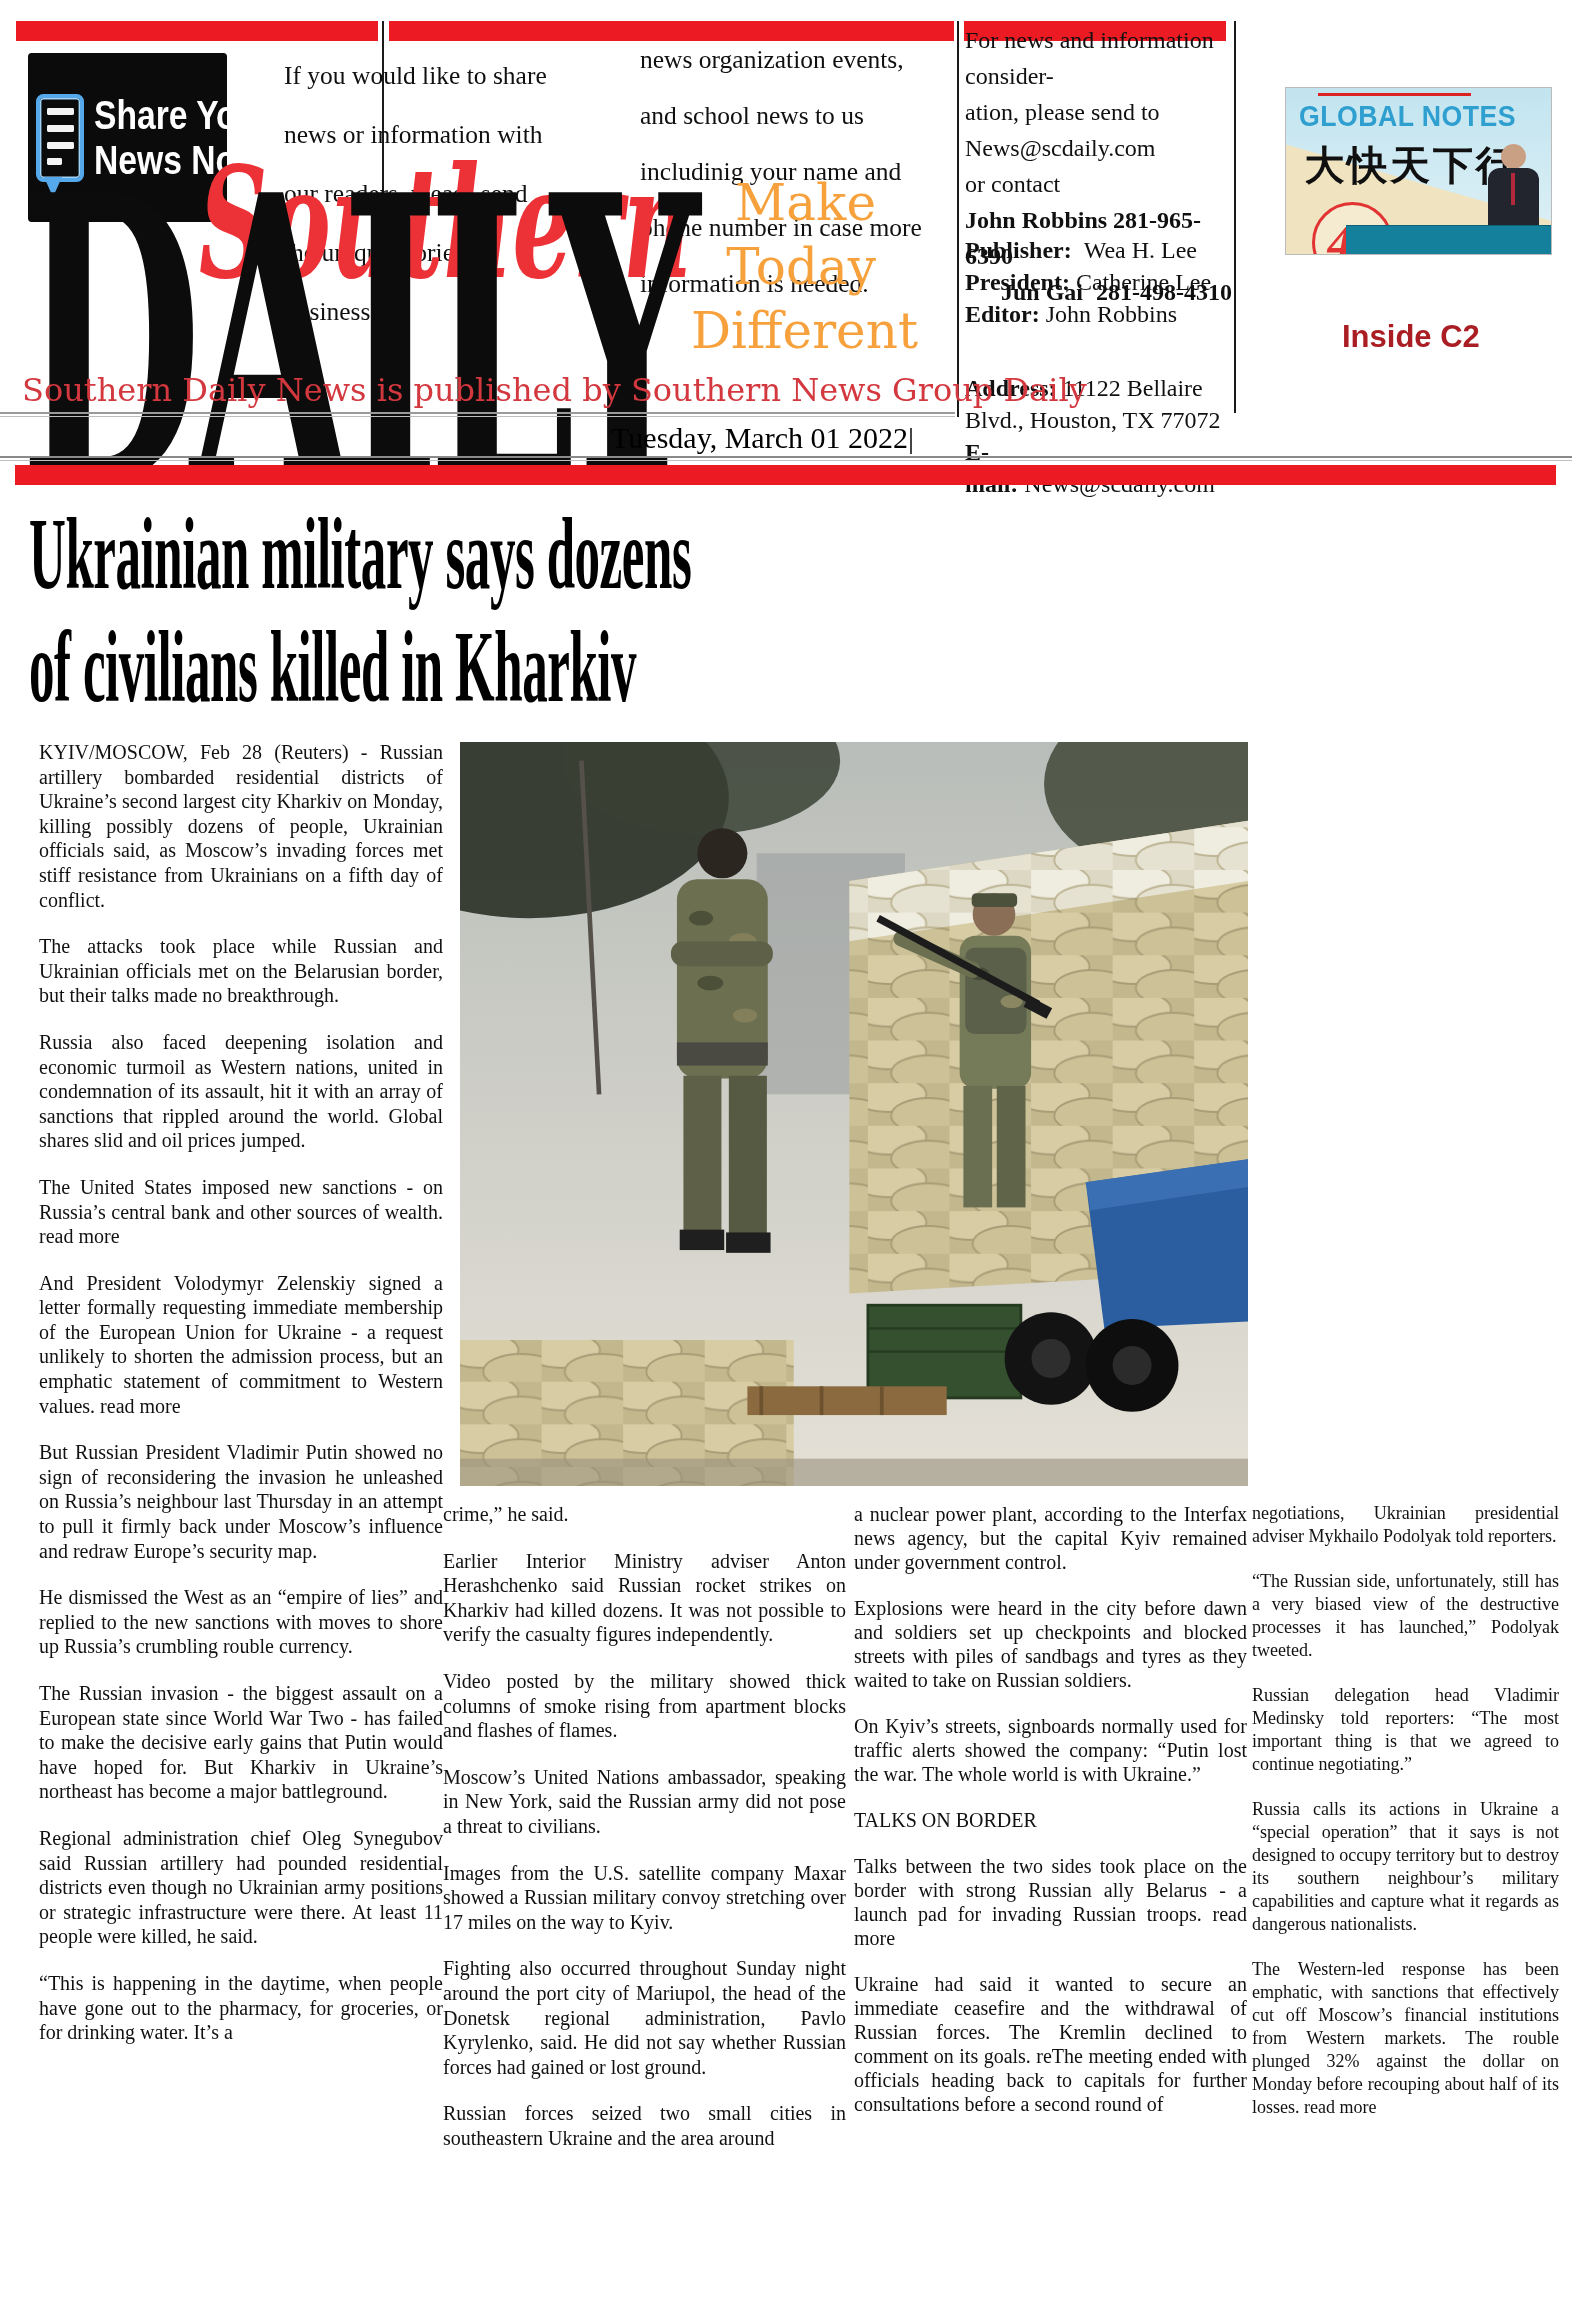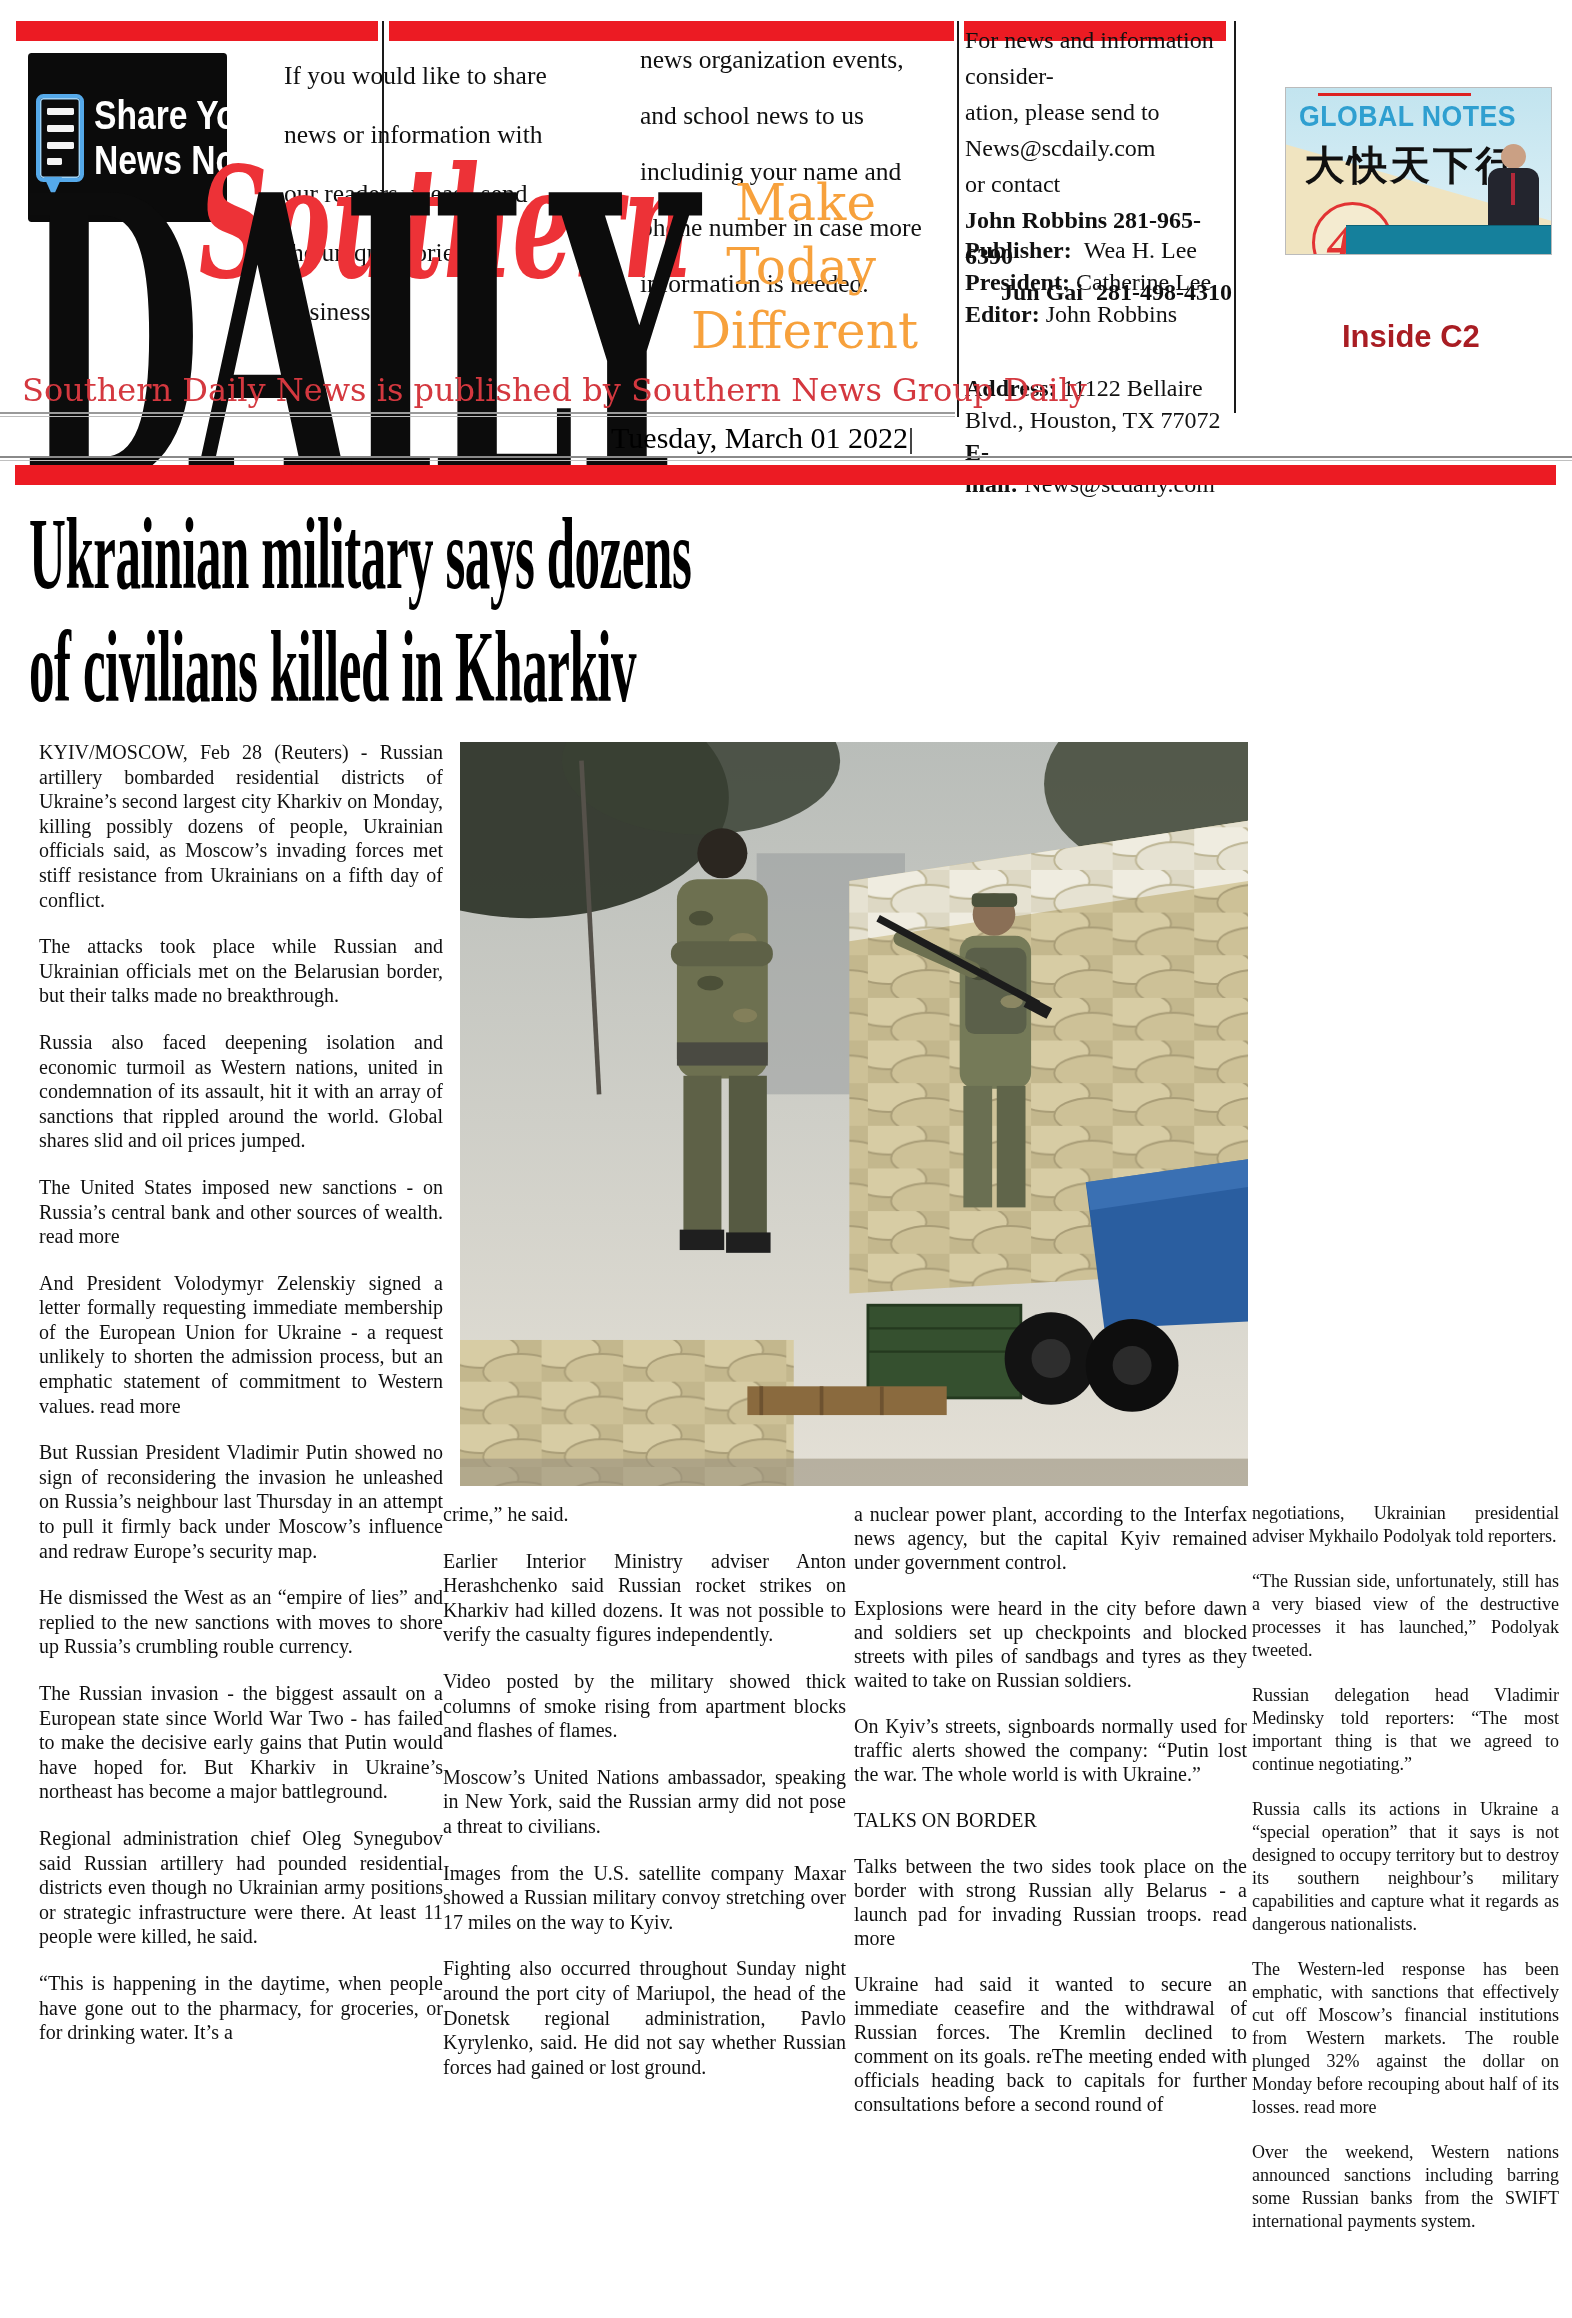--- a/index.html
+++ b/index.html
@@ -253,32 +253,32 @@
     <p>Regional administration chief Oleg Synegubov said Russian artillery had pounded residential districts even though no Ukrainian army positions or strategic infrastructure were there. At least 11 people were killed, he said.</p>
     <p>“This is happening in the daytime, when people have gone out to the pharmacy, for groceries, or for drinking water. It’s a</p>
   </div>
   <div class="bodycol col2">
     <p>crime,” he said.</p>
     <p>Earlier Interior Ministry adviser Anton Herashchenko said Russian rocket strikes on Kharkiv had killed dozens. It was not possible to verify the casualty figures independently.</p>
     <p>Video posted by the military showed thick columns of smoke rising from apartment blocks and flashes of flames.</p>
     <p>Moscow’s United Nations ambassador, speaking in New York, said the Russian army did not pose a threat to civilians.</p>
     <p>Images from the U.S. satellite company Maxar showed a Russian military convoy stretching over 17 miles on the way to Kyiv.</p>
     <p>Fighting also occurred throughout Sunday night around the port city of Mariupol, the head of the Donetsk regional administration, Pavlo Kyrylenko, said. He did not say whether Russian forces had gained or lost ground.</p>
+    <p>Russian forces seized two small cities in southeastern Ukraine and the area around</p>
   </div>
   <div class="bodycol col3">
     <p>a nuclear power plant, according to the Interfax news agency, but the capital Kyiv remained under government control.</p>
     <p>Explosions were heard in the city before dawn and soldiers set up checkpoints and blocked streets with piles of sandbags and tyres as they waited to take on Russian soldiers.</p>
     <p>On Kyiv’s streets, signboards normally used for traffic alerts showed the company: “Putin lost the war. The whole world is with Ukraine.”</p>
     <p>TALKS ON BORDER</p>
     <p>Talks between the two sides took place on the border with strong Russian ally Belarus - a launch pad for invading Russian troops. read more</p>
     <p>Ukraine had said it wanted to secure an immediate ceasefire and the withdrawal of Russian forces. The Kremlin declined to comment on its goals. reThe meeting ended with officials heading back to capitals for further consultations before a second round of</p>
   </div>
   <div class="bodycol col4">
     <p>negotiations, Ukrainian presidential adviser Mykhailo Podolyak told reporters.</p>
     <p>“The Russian side, unfortunately, still has a very biased view of the destructive processes it has launched,” Podolyak tweeted.</p>
     <p>Russian delegation head Vladimir Medinsky told reporters: “The most important thing is that we agreed to continue negotiating.”</p>
     <p>Russia calls its actions in Ukraine a “special operation” that it says is not designed to occupy territory but to destroy its southern neighbour’s military capabilities and capture what it regards as dangerous nationalists.</p>
     <p>The Western-led response has been emphatic, with sanctions that effectively cut off Moscow’s financial institutions from Western markets. The rouble plunged 32% against the dollar on Monday before recouping about half of its losses. read more</p>
-    <p>Over the weekend, Western nations announced sanctions including barring some Russian banks from the SWIFT international payments system.</p>
   </div>
 
 </div>
 
 
 </body></html>

